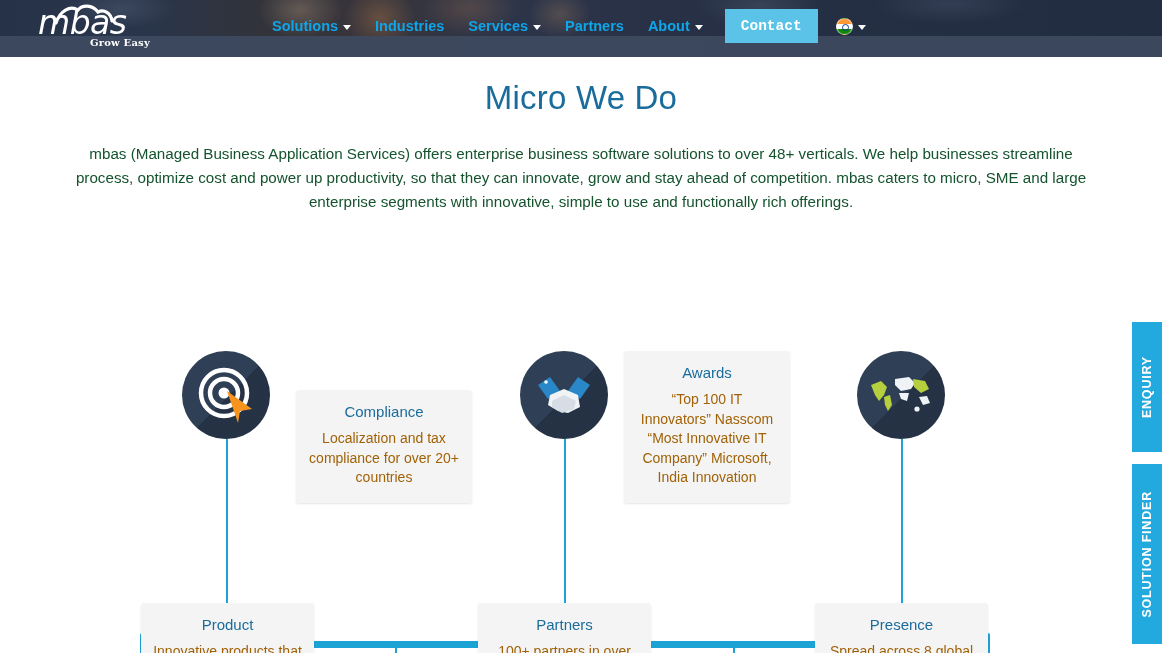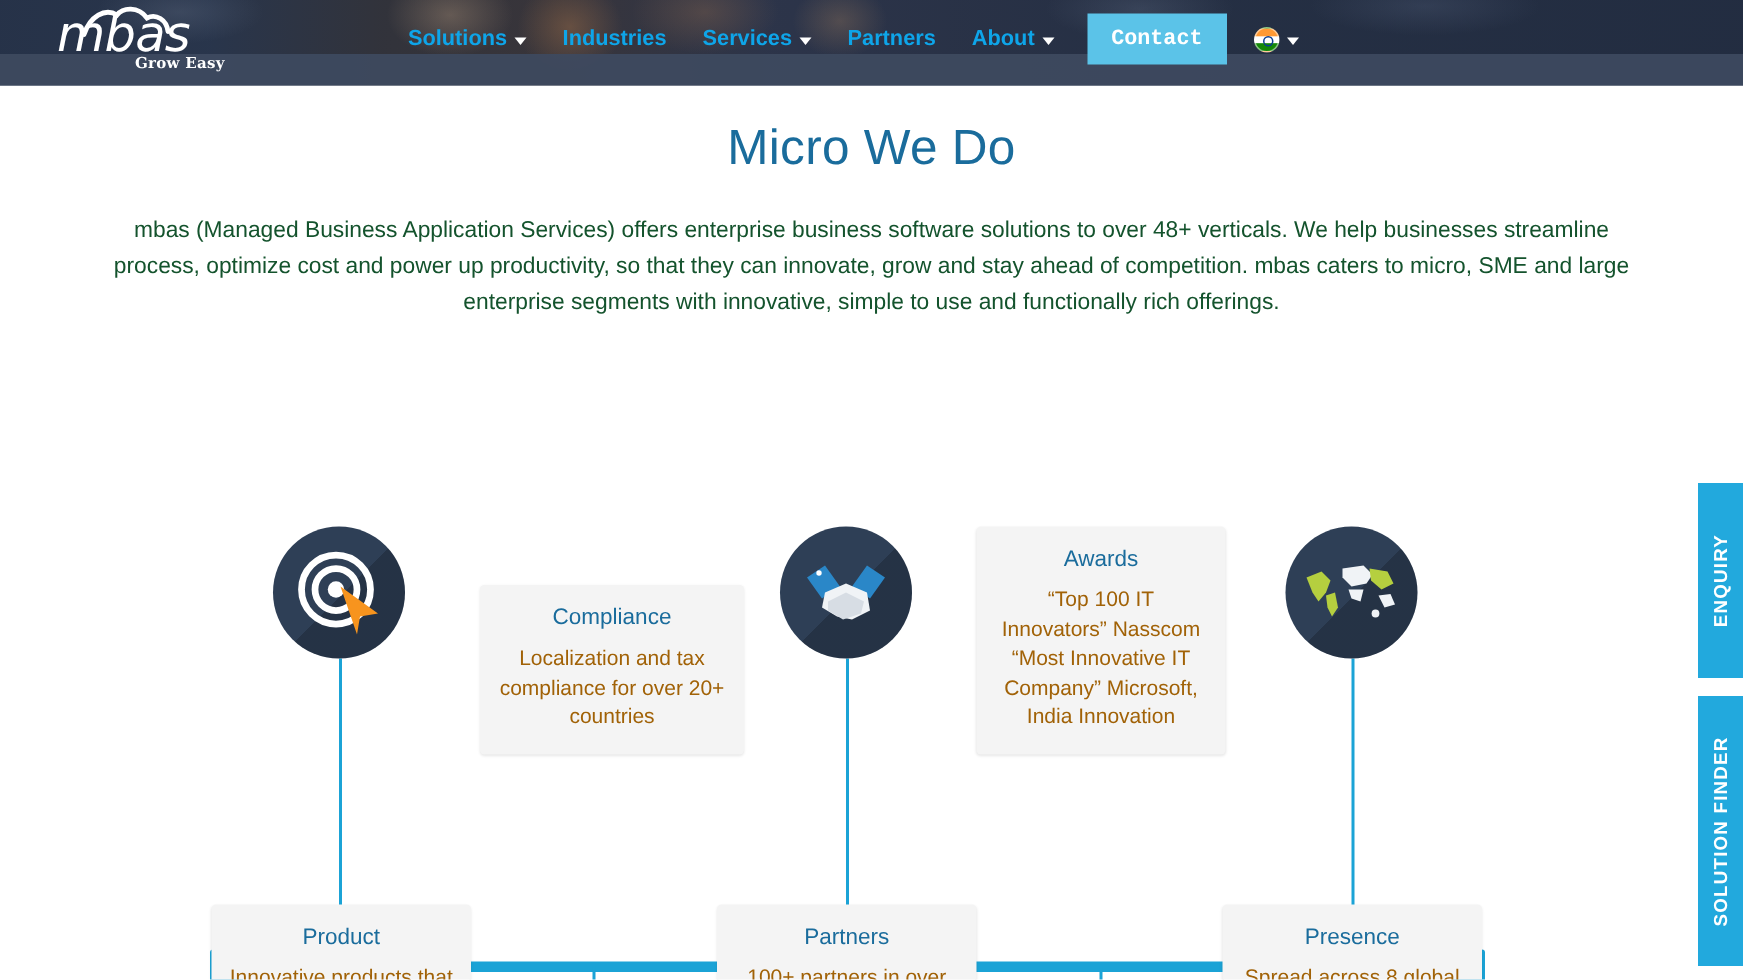--- a/index.html
+++ b/index.html
@@ -308,26 +308,26 @@
         <path d="M14 34 L24 30 L30 36 L27 44 L22 50 L18 44 Z" fill="#b5cf3f"></path>
         <path d="M27 46 L33 44 L35 54 L31 60 L28 54 Z" fill="#b5cf3f"></path>
         <path d="M38 28 L52 26 L58 32 L54 38 L44 40 L38 34 Z" fill="#f0f3f6"></path>
         <path d="M56 28 L68 30 L72 38 L64 42 L57 36 Z" fill="#b5cf3f"></path>
         <path d="M42 42 L52 42 L50 50 L44 48 Z" fill="#f0f3f6"></path>
         <path d="M62 46 L70 45 L73 52 L66 54 Z" fill="#f0f3f6"></path>
         <circle cx="60" cy="58" r="2.6" fill="#f0f3f6"></circle>
       </svg>
     </div>
 
-    <div class="card" style="left:320px; top:160px; width:176px;">
+    <div class="card" style="left:296px; top:160px; width:176px;">
       <h3>Compliance</h3>
       <p>Localization and tax compliance for over 20+ countries</p>
     </div>
 
-    <div class="card" style="left:651px; top:121px; width:166px;">
+    <div class="card" style="left:624px; top:121px; width:166px;">
       <h3>Awards</h3>
       <p>“Top 100 IT Innovators” Nasscom “Most Innovative IT Company” Microsoft, India Innovation</p>
     </div>
 
     <div class="card" style="left:141px; top:373px; width:173px;">
       <h3>Product</h3>
       <p>Innovative products that cater to Micro, SME and Large Enterprises</p>
     </div>
 
     <div class="card" style="left:478px; top:373px; width:173px;">

